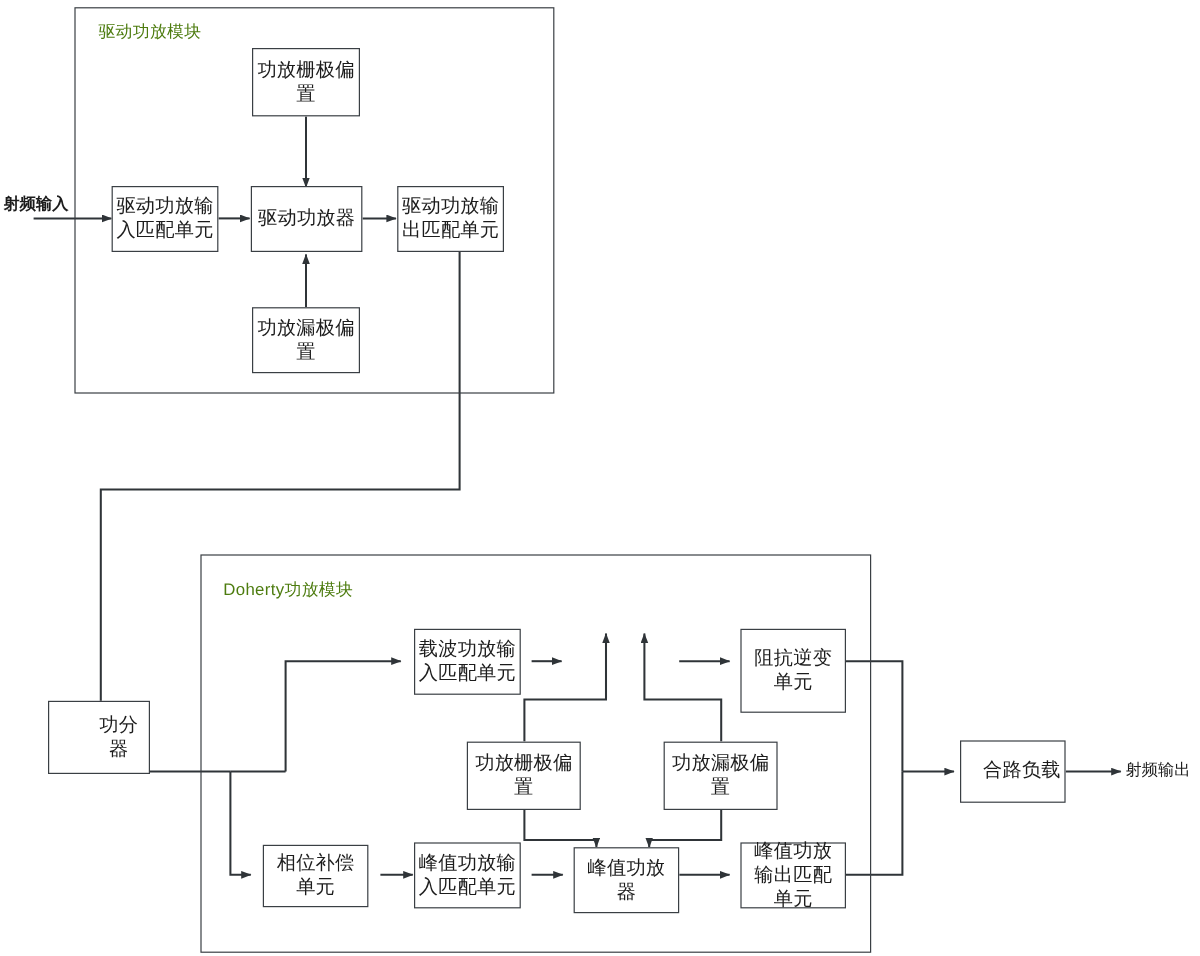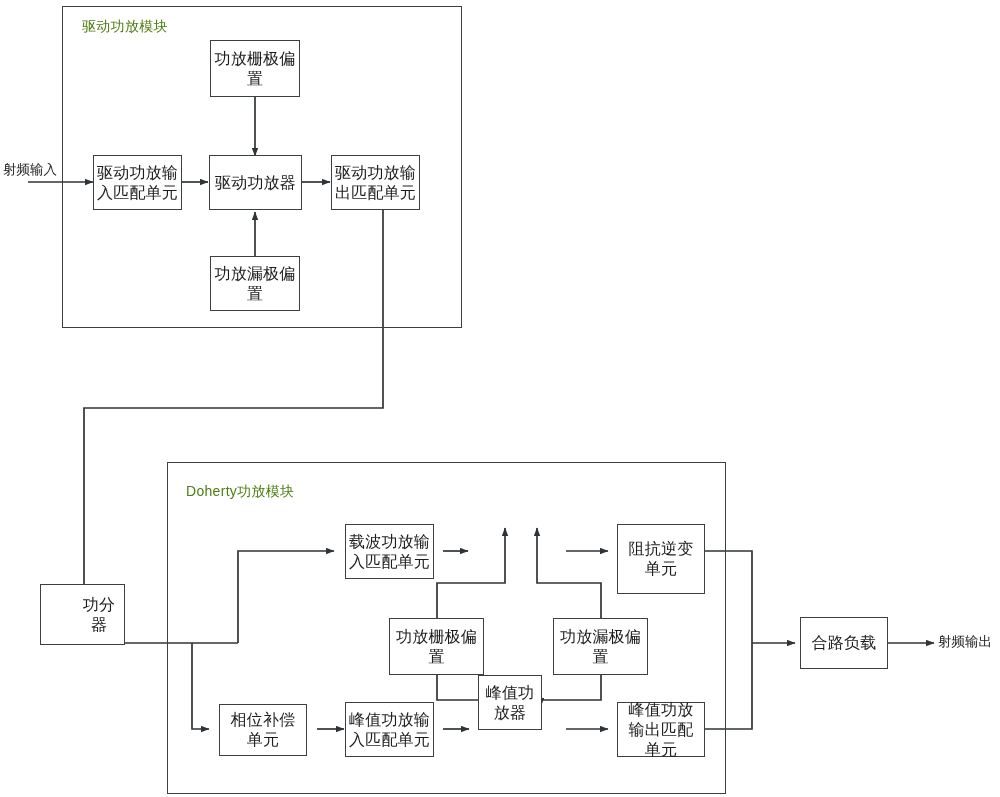--- a/index.html
+++ b/index.html
@@ -115,21 +115,21 @@
       <path d="M888,643 L934,643" marker-end="url(#arrow)"></path>
     </g>
   </svg>
 
   <div class="group" style="left:62px; top:6px; width:400px; height:322px;"></div>
   <div class="group-title" style="left:82px; top:18px;">驱动功放模块</div>
 
   <div class="group" style="left:167px; top:462px; width:559px; height:332px;"></div>
   <div class="group-title" style="left:186px; top:483px;">Doherty功放模块</div>
 
-  <div class="freetext" style="left:2px; top:162px; width:56px;">射频输入</div>
+  <div class="freetext" style="left:2px; top:162px; width:56px;font-weight:bold;">射频输入</div>
   <div class="freetext" style="left:938px; top:634px; width:62px; text-align:left;">射频输出</div>
 
   <div class="node" style="left:210px; top:40px; width:90px; height:57px;">
     <span>功放栅极偏置</span>
   </div>
 
   <div class="node" style="left:93px; top:155px; width:89px; height:55px;">
     <span>驱动功放输入匹配单元</span>
   </div>
 
@@ -167,25 +167,25 @@
   </div>
 
   <div class="node" style="left:219px; top:704px; width:88px; height:52px;">
     <span>相位补偿单元</span>
   </div>
 
   <div class="node" style="left:345px; top:702px; width:89px; height:55px;">
     <span>峰值功放输入匹配单元</span>
   </div>
 
-  <div class="node" style="left:478px; top:675px; width:64px; height:55px;">
+  <div class="node" style="left:478px; top:706px; width:88px; height:55px;">
     <span>峰值功放器</span>
   </div>
 
   <div class="node" style="left:617px; top:702px; width:88px; height:55px;">
     <span>峰值功放输出匹配单元</span>
   </div>
 
-  <div class="node" style="left:800px; top:617px; width:88px; height:52px;">
+  <div class="node" style="left:800px; top:617px; width:88px; height:52px;justify-content:flex-end;">
     <span>合路负载</span>
   </div>
 
 </div>
 
 </body></html>

